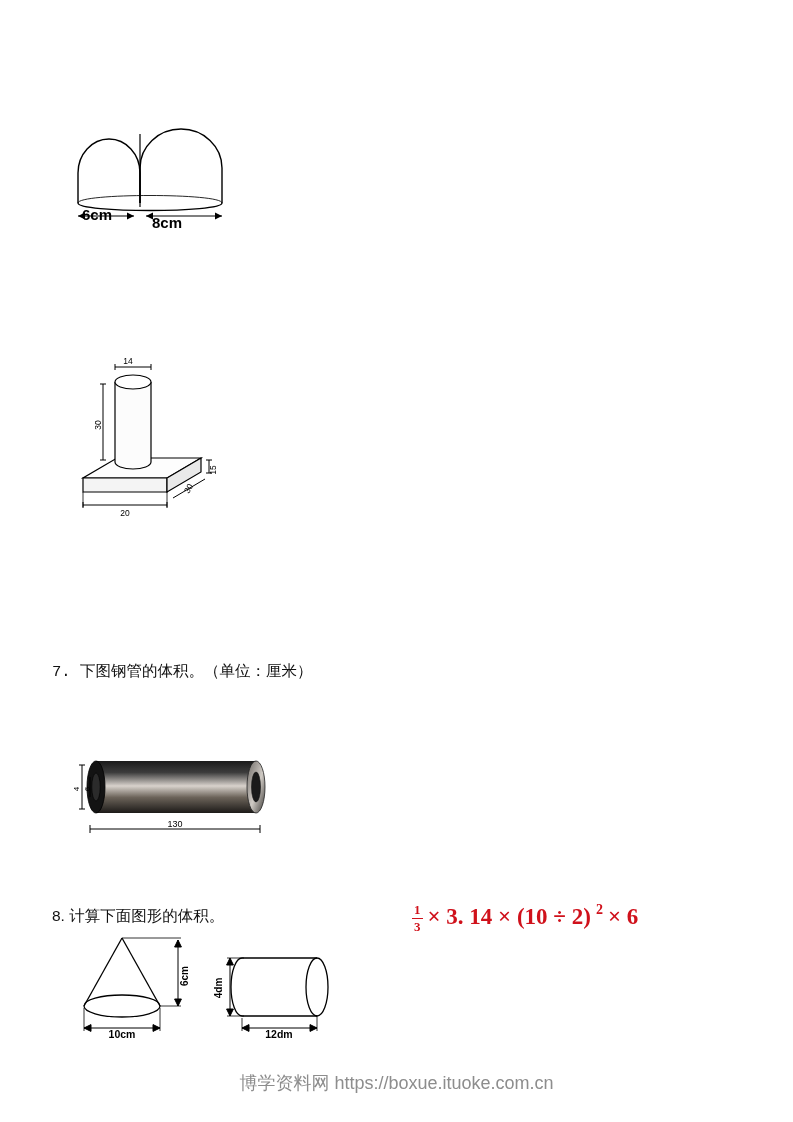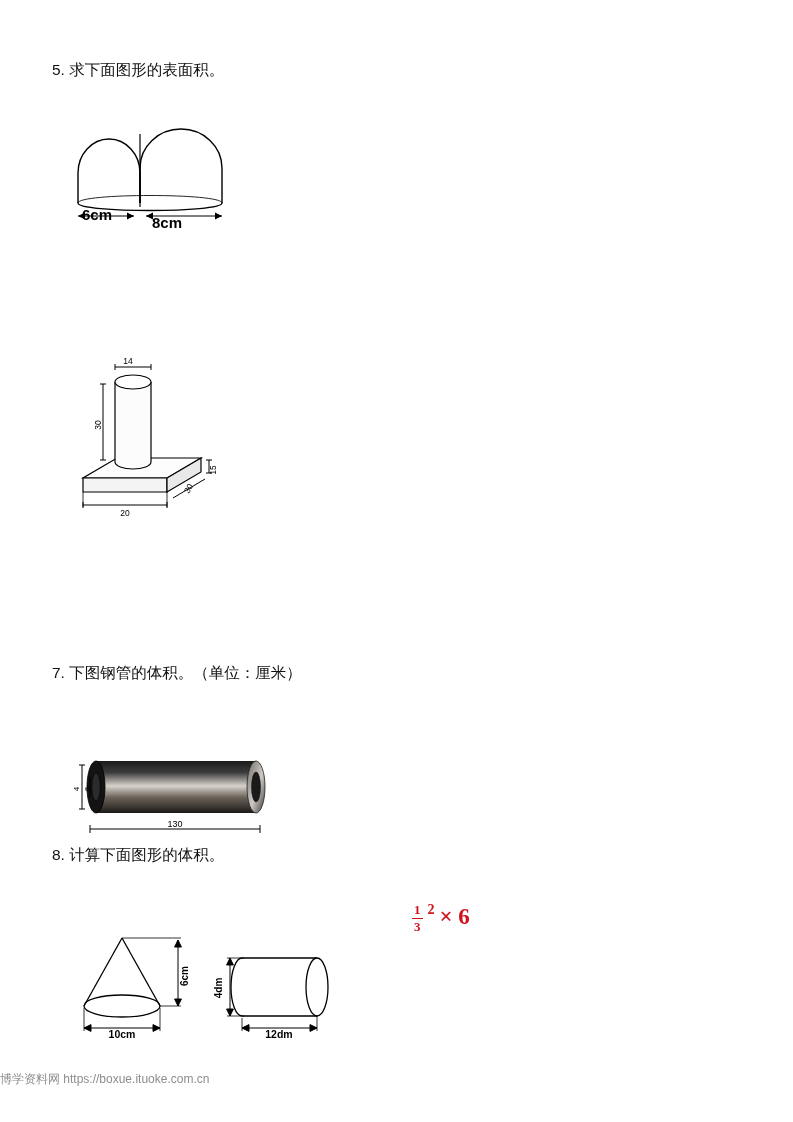--- a/index.html
+++ b/index.html
@@ -22,22 +22,22 @@
 
   .q-text {
     position: absolute;
     font-size: 15.5px;
     line-height: 1.4;
     color: #111111;
     white-space: nowrap;
   }
 
   #q5-text { left: 52px; top: 59px; }
-  #q7-text { left: 52px; top: 662px; }
-  #q8-text { left: 52px; top: 844px; }
+  #q7-text { left: 52px; top: 662px; font-family: Liberation Mono, monospace; }
+  #q8-text { left: 52px; top: 905px; }
 
   
   #fig5 { position: absolute; left: 60px; top: 118px; width: 190px; height: 120px; }
   #fig5 svg { display: block; }
   .dim-label {
     position: absolute;
     font-size: 15px;
     font-weight: 700;
     font-family: "Liberation Sans", sans-serif;
     color: #000;
@@ -85,32 +85,32 @@
   .frac .bar { width: 100%; height: 1.6px; background: #d0111b; margin: 1px 0; }
   .frac .den { padding: 0 2px; }
   .sup { font-size: 14px; vertical-align: super; position: relative; top: -7px; }
 
   
   #footer {
     position: absolute;
     left: 0;
     right: 0;
     top: 1071px;
-    font-size: 12px;
+    text-align: center;
+    font-size: 18px;
     color: #8d8d8d;
     font-family: "Liberation Sans", sans-serif;
   }
   #footer .mark { color: #8d8d8d; }
 </style>
 </head>
 <body>
 
 <div class="page">
 
-  <div class="q-text" id="q5-text">5. 求下面图形的表面积。</div>
 
   <div id="fig5">
     <svg width="190" height="120" viewBox="0 0 190 120" fill="none" xmlns="http://www.w3.org/2000/svg">
 
       <path d="M18 85 L18 55 A31 34 0 0 1 80 55 L80 85" stroke="#000" stroke-width="1.4" fill="none"></path>
 
       <path d="M80 85 L80 50 A41 39 0 0 1 162 50 L162 85" stroke="#000" stroke-width="1.4" fill="none"></path>
 
       <path d="M18 85 C 18 95, 162 95, 162 85" stroke="#000" stroke-width="1.4" fill="none"></path>
       <path d="M18 85 C 18 75, 162 75, 162 85" stroke="#000" stroke-width="1" fill="none" opacity="0.85"></path>
@@ -216,20 +216,21 @@
   </div>
 
   <div class="q-text" id="q8-text">8. 计算下面图形的体积。</div>
 
   <div id="q8-formula">
     <span class="frac">
       <span class="num">1</span>
       <span class="bar"></span>
       <span class="den">3</span>
     </span>
+    <span>× 3. 14 × (10 ÷ 2)</span>
       <span class="sup">2</span>
     <span>× 6</span>
   </div>
 
   <div id="fig8">
     <svg width="290" height="110" viewBox="0 0 290 110" xmlns="http://www.w3.org/2000/svg">
       <g stroke="#000" fill="none" stroke-width="1.3">
 
         <path d="M60 8 L22 76"></path>
         <path d="M60 8 L98 76"></path>

